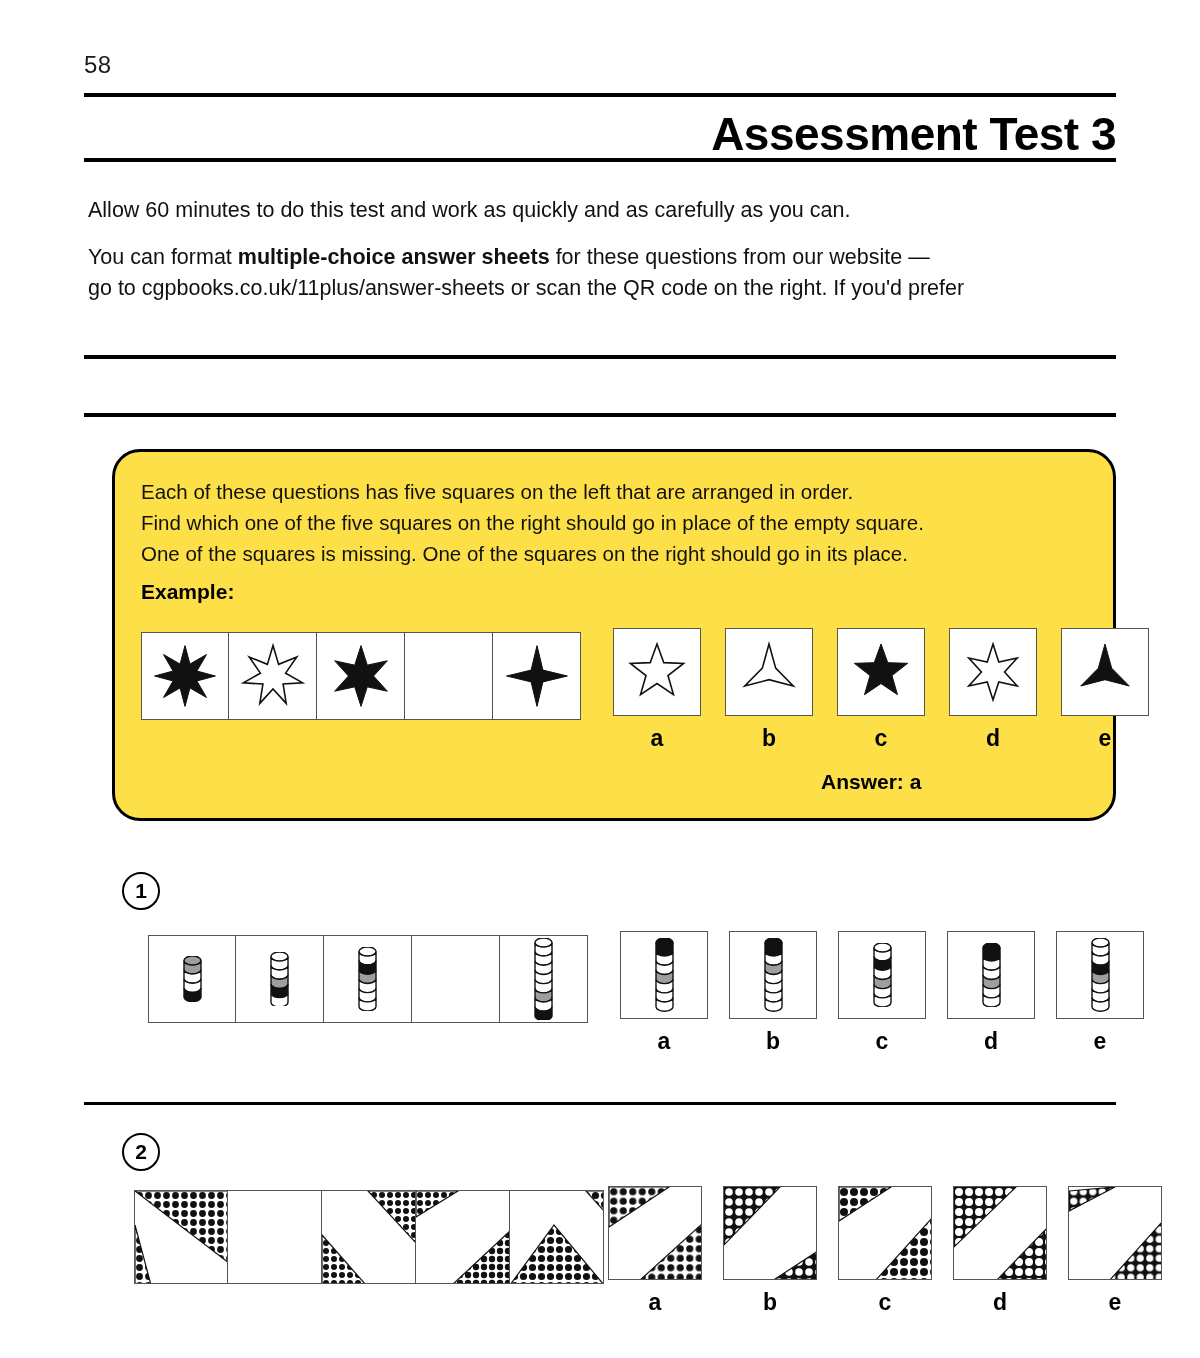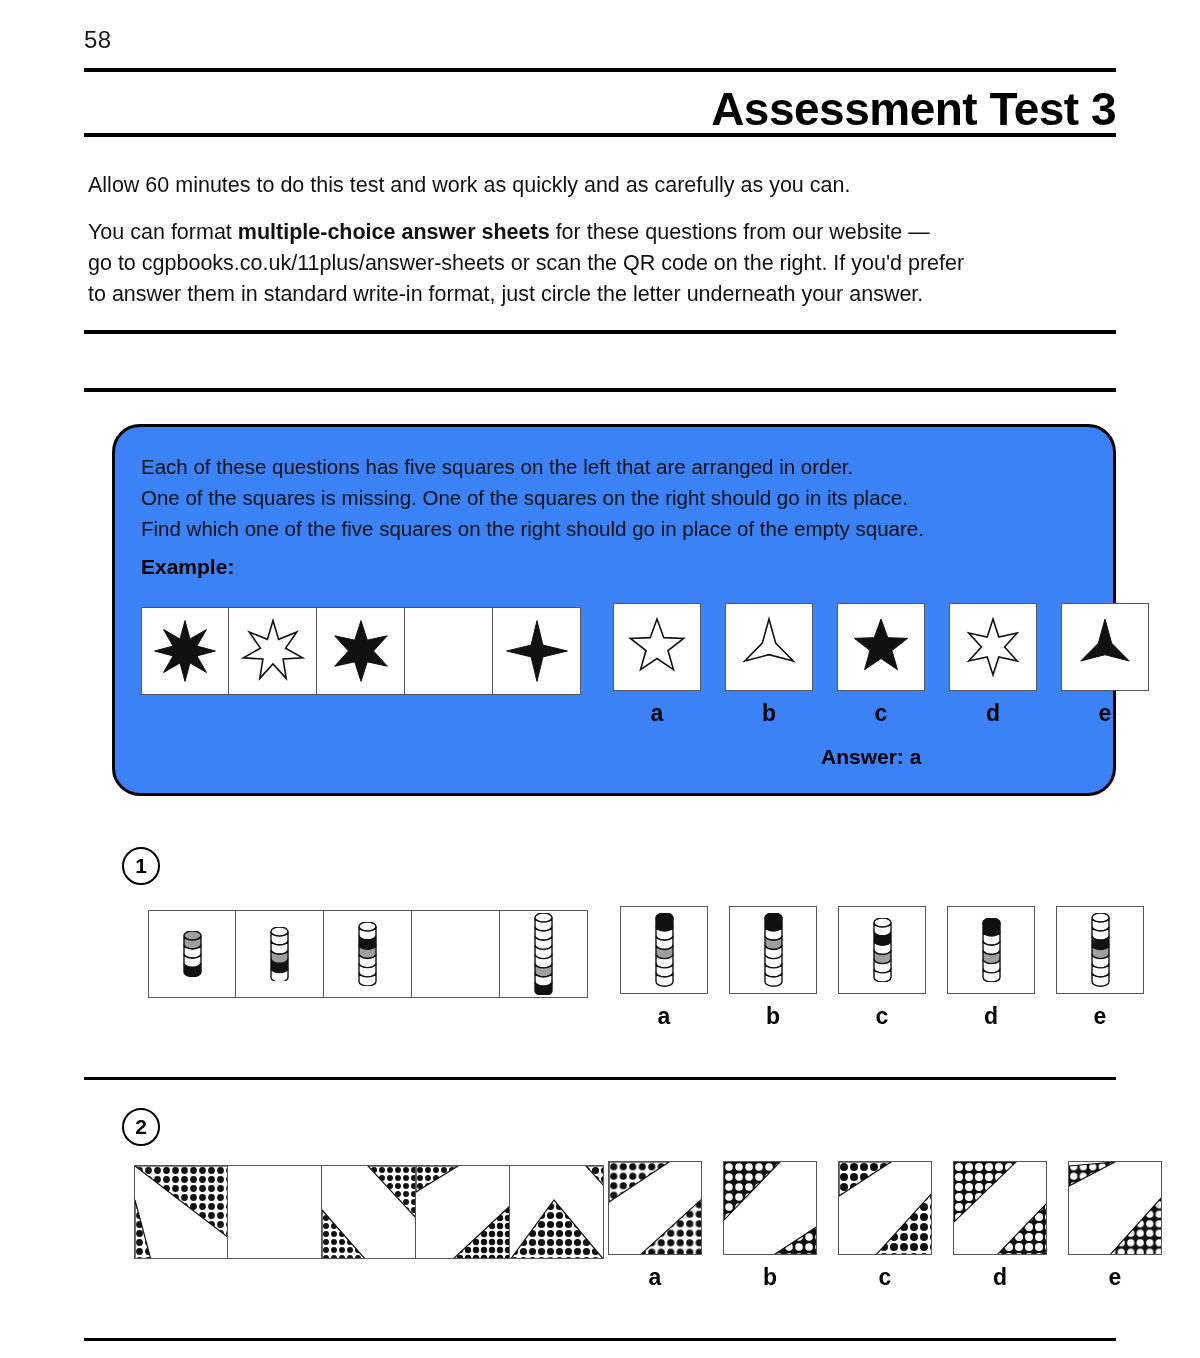--- a/index.html
+++ b/index.html
@@ -13,20 +13,21 @@
     font-family: "Liberation Sans", sans-serif;
     color: #000000;
     position: relative;
     overflow: hidden;
   }
   .page {
     position: relative;
     width: 1200px;
     height: 1306px;
     padding: 12px;
+    margin-top: 25px;
   }
   .page-number {
     position: absolute;
     left: 84px;
     top: 26px;
     font-size: 24px;
     font-family: "Liberation Sans", sans-serif;
     color: #1a1a1a;
     letter-spacing: 0.5px;
   }
@@ -70,21 +71,21 @@
     letter-spacing: -0.2px;
   }
   .example-box {
     position: absolute;
     left: 112px;
     top: 424px;
     width: 1004px;
     height: 372px;
     border: 3px solid #000;
     border-radius: 28px;
-    background: #3b82f6;
+    background: #fde047;
   }
   .example-text {
     position: absolute;
     left: 26px;
     top: 24px;
     font-size: 20.5px;
     line-height: 31px;
     width: 940px;
     color: #111;
   }
@@ -168,33 +169,30 @@
     <span>Allow 60 minutes to do this test and work as quickly and as carefully as you can.</span>
   </div>
 
   <div class="intro" style="top:217px">
     <div>
       <span>You can format </span><b>multiple-choice answer sheets</b><span> for these questions from our website —</span>
     </div>
     <div>
       <span>go to </span><span class="link">cgpbooks.co.uk/11plus/answer-sheets</span><span> or scan the QR code on the right.  If you'd prefer</span>
     </div>
-    <div>
-      <span>to answer them in standard write-in format, just circle the letter underneath your answer.</span>
-    </div>
   </div>
 
   <div class="rule" style="top:330px"></div>
   <div class="rule" style="top:388px"></div>
 
   <div class="example-box">
     <div class="example-text">
       <div>Each of these questions has five squares on the left that are arranged in order.</div>
+      <div>Find which one of the five squares on the right should go in place of the empty square.</div>
       <div>One of the squares is missing.  One of the squares on the right should go in its place.</div>
-      <div>Find which one of the five squares on the right should go in place of the empty square.</div>
     </div>
     <div class="example-label">Example:</div>
 
     <div class="strip" style="left:26px; top:180px;" id="example-series">
         <div class="cell" style="width: 88px; height: 88px; display: flex; align-items: center; justify-content: center;">
           <svg width="76" height="76" viewBox="0 0 76 76">
             <path d="M38.00,7.60 L42.94,26.06 L59.50,16.50 L49.94,33.06 L68.40,38.00 L49.94,42.94 L59.50,59.50 L42.94,49.94 L38.00,68.40 L33.06,49.94 L16.50,59.50 L26.06,42.94 L7.60,38.00 L26.06,33.06 L16.50,16.50 L33.06,26.06 Z" fill="#111" stroke="#111" stroke-width="1" stroke-linejoin="miter"></path>
           </svg>
         </div>
         <div class="cell" style="width: 88px; height: 88px; display: flex; align-items: center; justify-content: center;">

